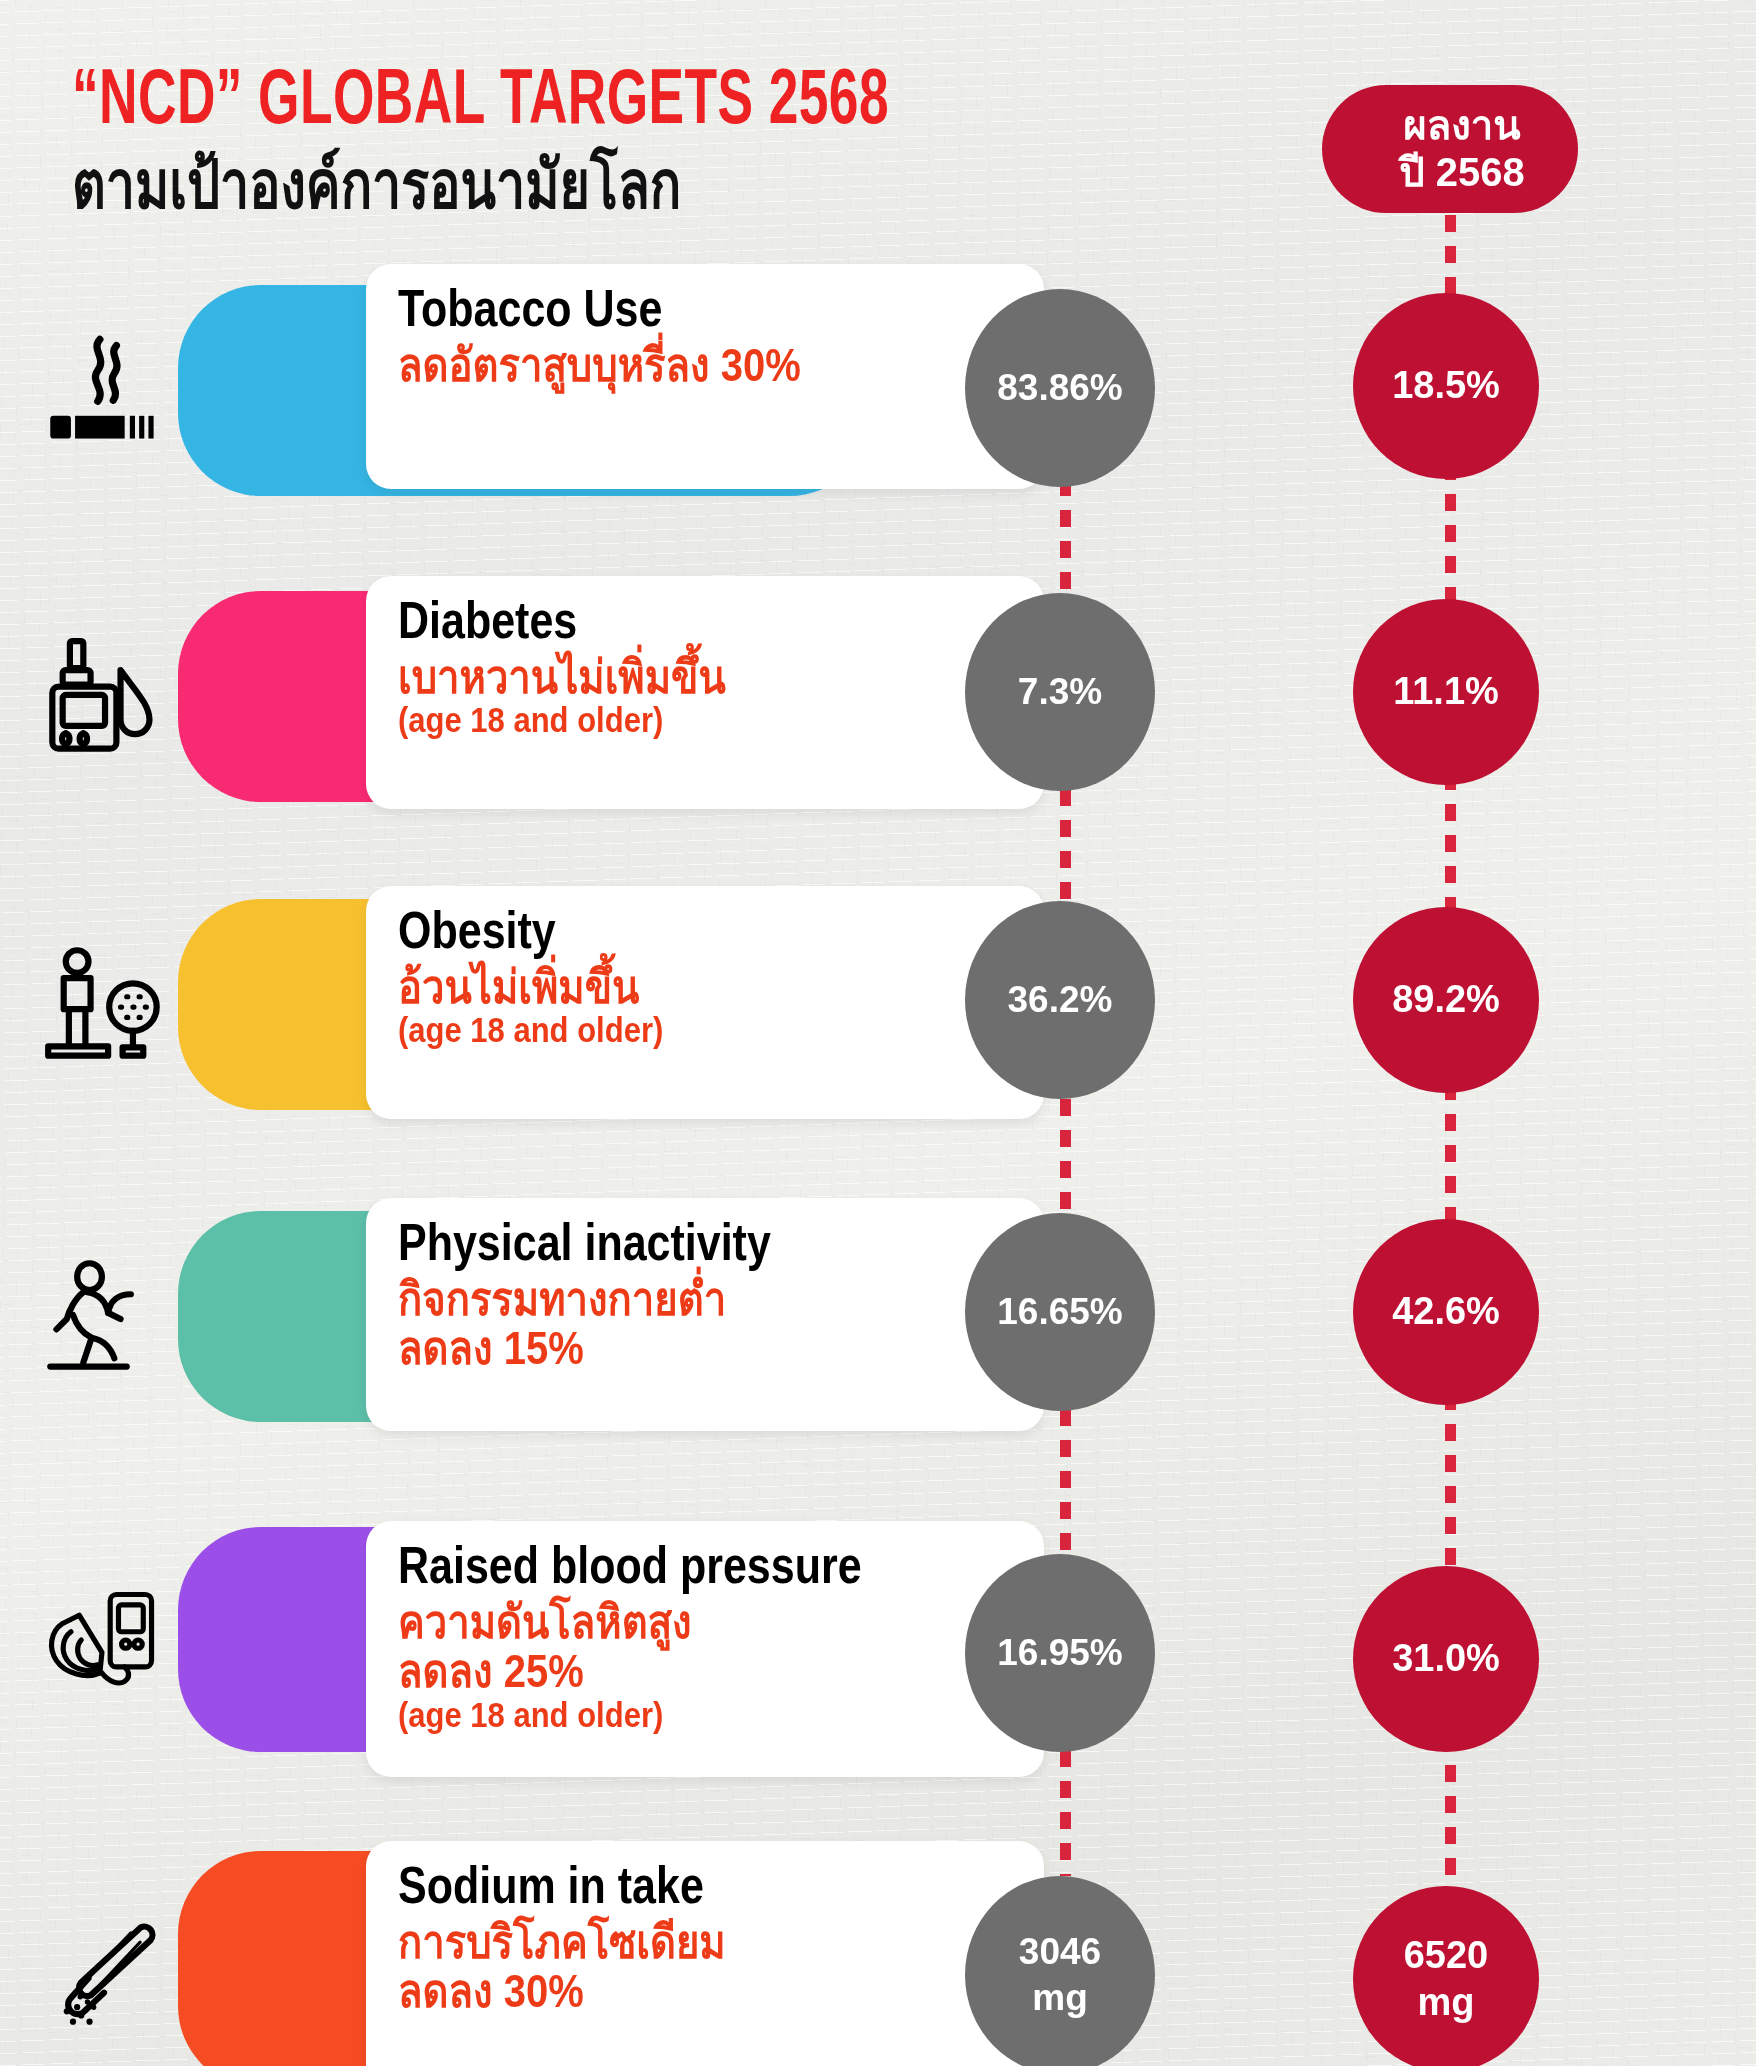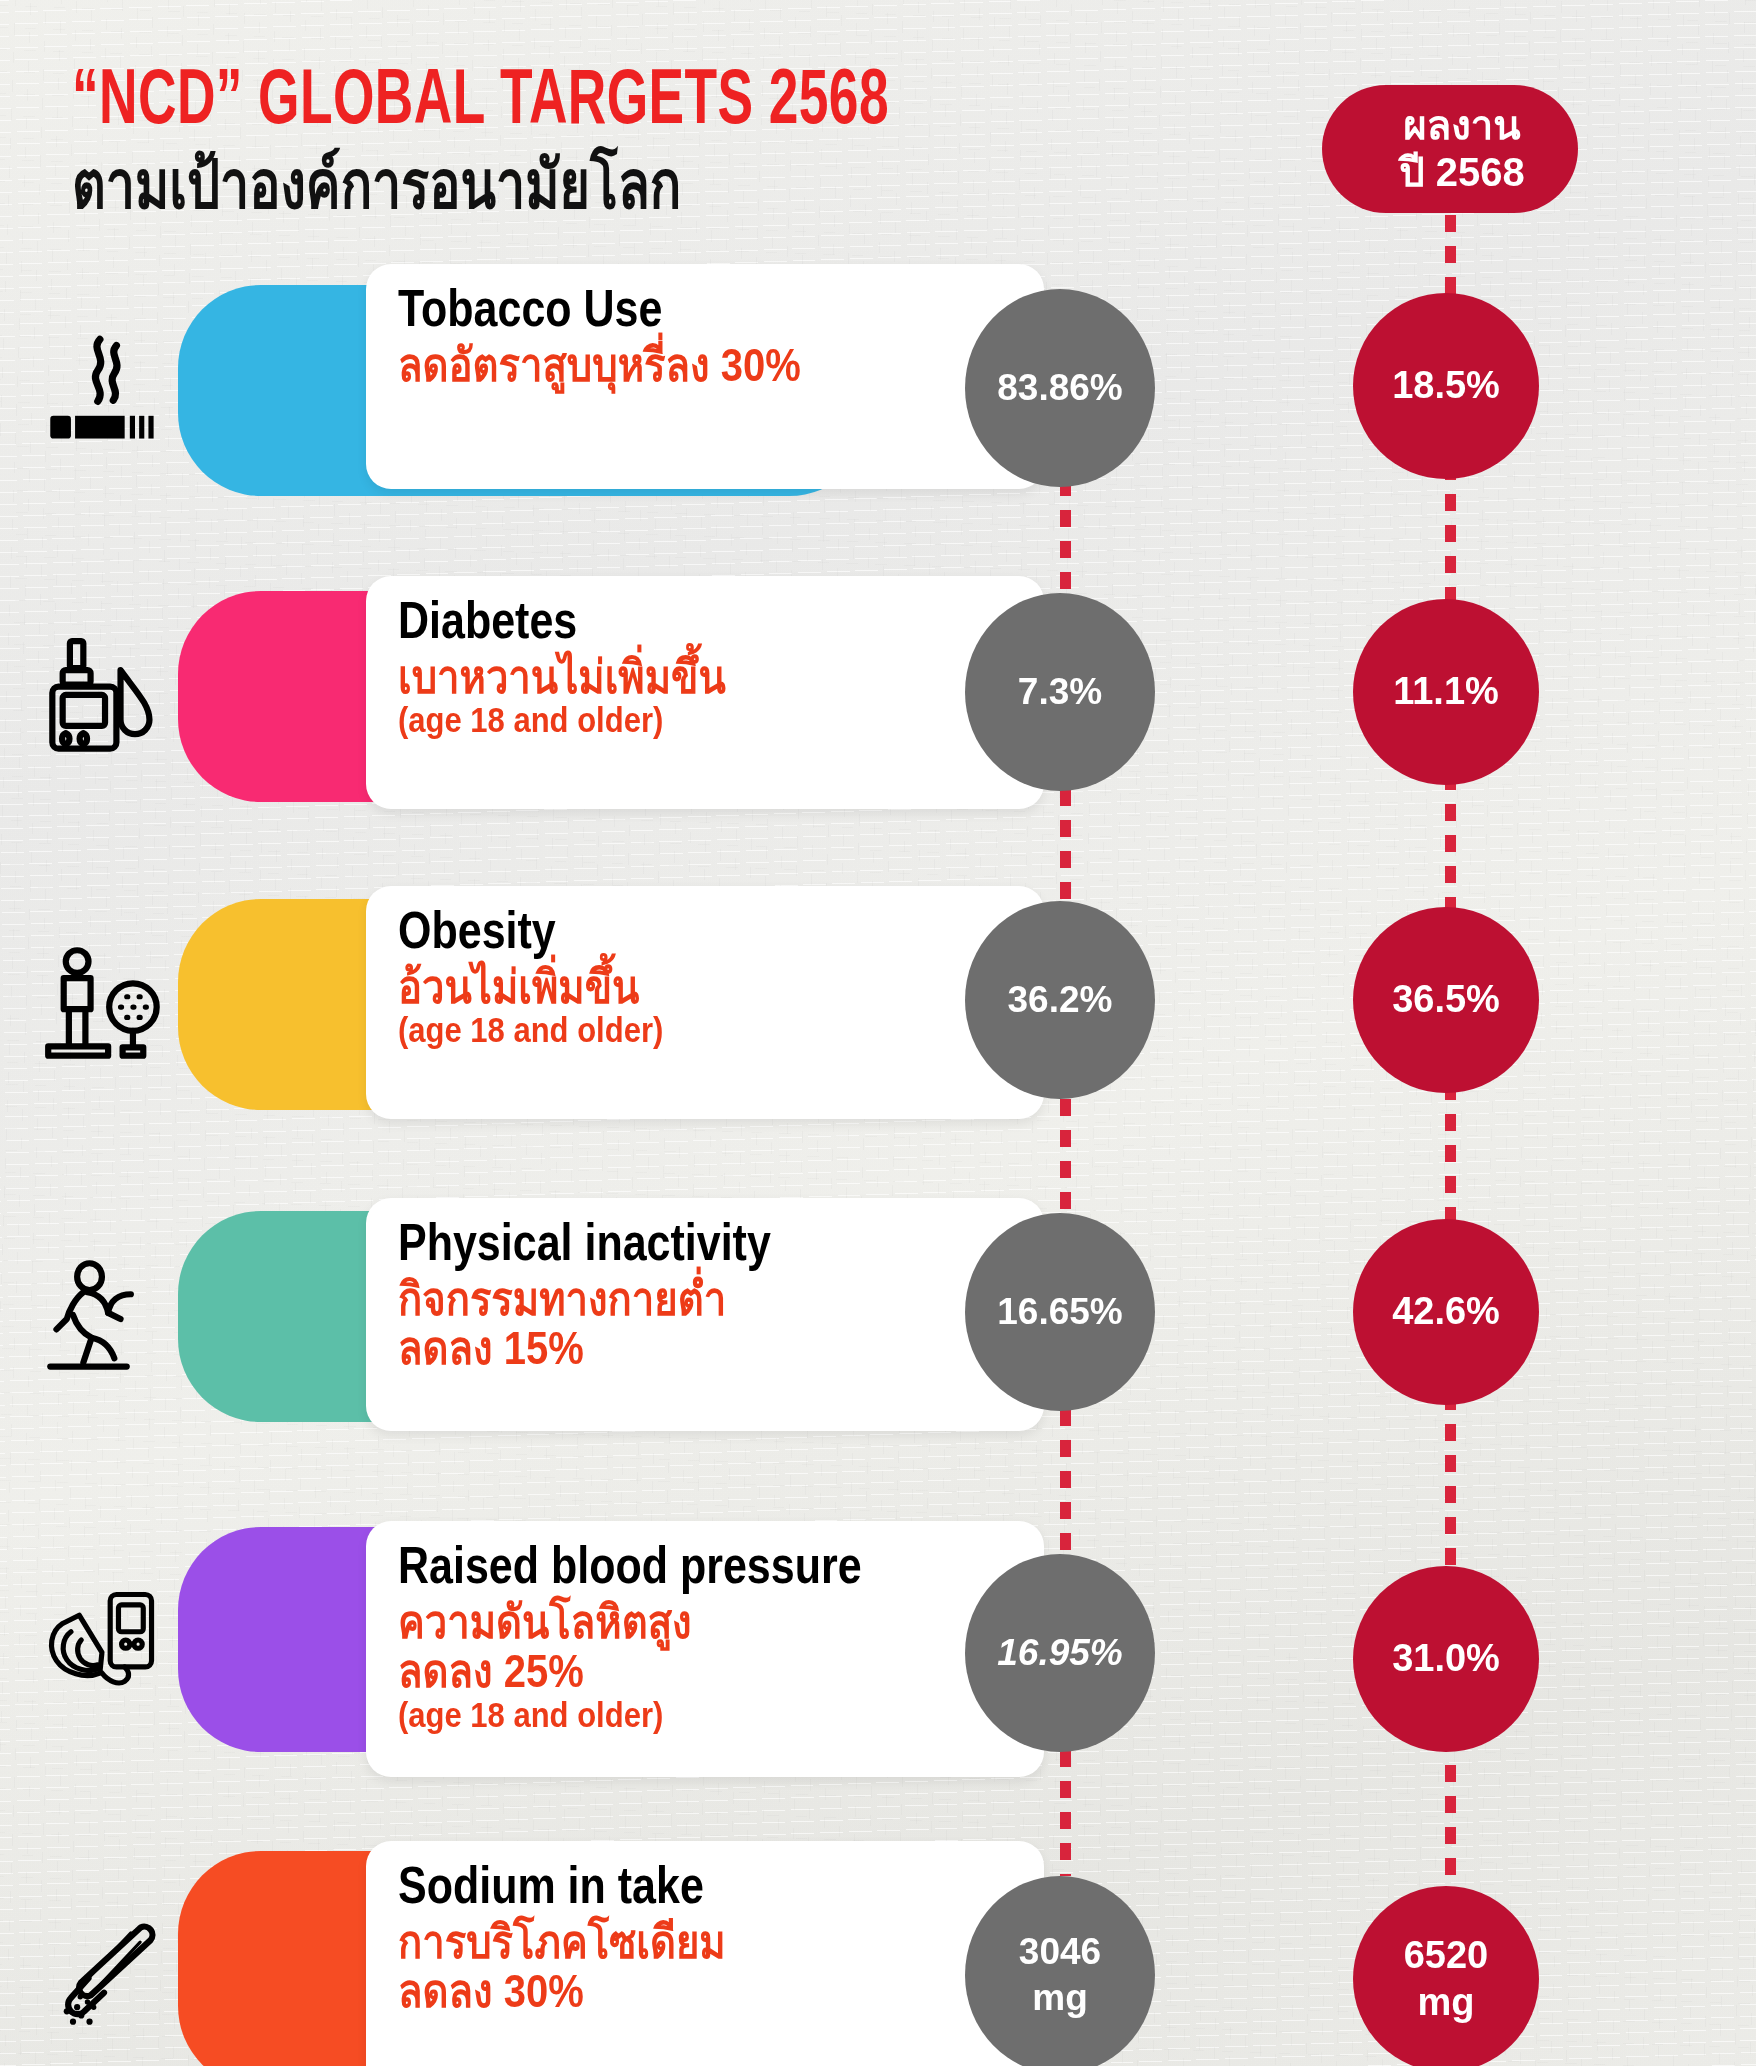--- a/index.html
+++ b/index.html
@@ -288,21 +288,21 @@
           <div class="card-inner">
             <div class="card-title">Obesity</div>
             <div class="card-th">อ้วนไม่เพิ่มขึ้น</div>
             <div class="card-th small">(age 18 and older)</div>
           </div>
         </div>
         <div class="target-bubble" style="top: 901px;">
           <span class="ln">36.2%</span>
         </div>
         <div class="result-bubble" style="top: 907px;">
-          <span class="ln">36.5%</span>
+          <span class="ln">89.2%</span>
         </div>
       </div>
       <div class="row">
         <div class="strip" style="top: 1211px; height: 211px; background: rgb(92, 191, 168);"></div>
         <div class="icon-wrap" style="top: 1211px; height: 211px;">
           <svg width="124" height="124" viewBox="0 0 120 120">
       <g fill="none" stroke="#000" stroke-width="6" stroke-linejoin="round" stroke-linecap="round">
         <ellipse cx="46" cy="21" rx="12" ry="13"></ellipse>
         <path d="M40 36 C32 42 26 54 24 62 L14 72"></path>
         <path d="M44 36 C56 38 62 46 64 56 L76 62"></path>
@@ -344,21 +344,21 @@
     </svg>
         </div>
         <div class="card" style="top: 1521px; height: 256px;">
           <div class="card-inner">
             <div class="card-title">Raised blood pressure</div>
             <div class="card-th">ความดันโลหิตสูง</div>
             <div class="card-th">ลดลง 25%</div>
             <div class="card-th small">(age 18 and older)</div>
           </div>
         </div>
-        <div class="target-bubble" style="top: 1554px; font-style: italic;">
+        <div class="target-bubble" style="top: 1554px;">
           <span class="ln">16.95%</span>
         </div>
         <div class="result-bubble" style="top: 1566px;">
           <span class="ln">31.0%</span>
         </div>
       </div>
       <div class="row">
         <div class="strip" style="top: 1851px; height: 238px; background: rgb(246, 76, 35);"></div>
         <div class="icon-wrap" style="top: 1851px; height: 238px;">
           <svg width="124" height="124" viewBox="0 0 120 120">

